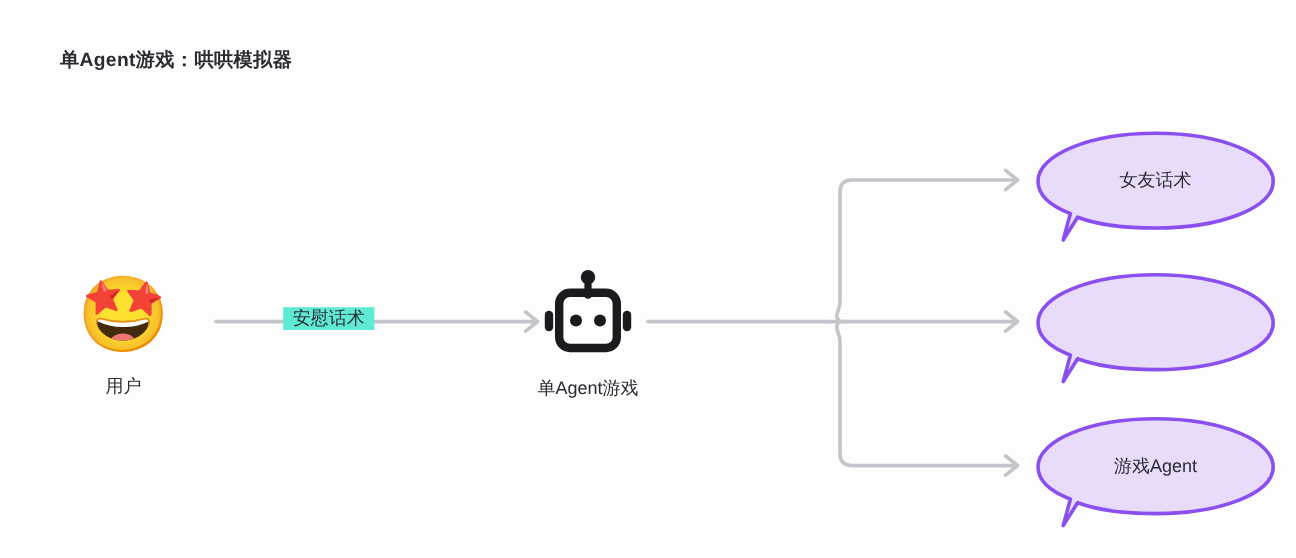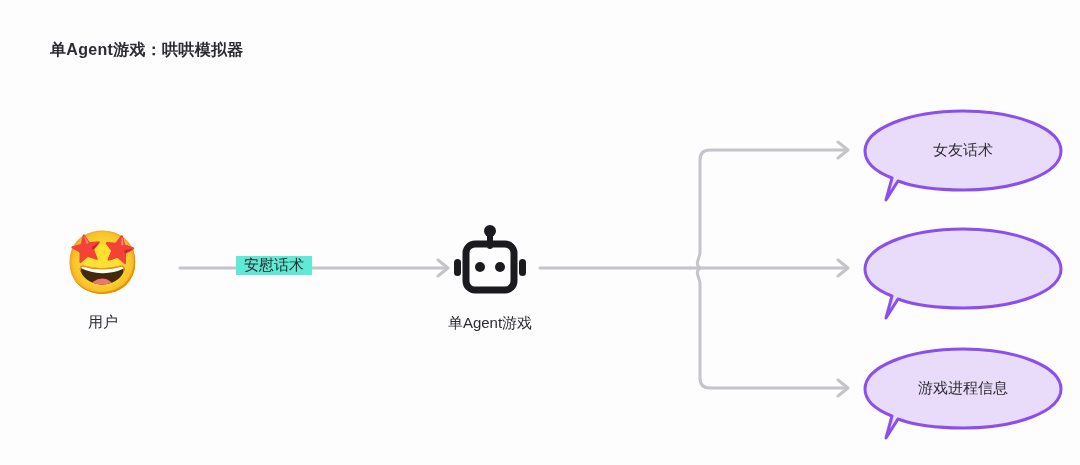--- a/index.html
+++ b/index.html
@@ -196,16 +196,16 @@
     </svg>
   </div>
 
   <div class="bubble bubble-3">
     <svg width="202" height="100" viewBox="0 0 202 100">
       <path d="M101,3 C156,3 199,21 199,43 C199,65 156,82 101,82
                C75,82 52,79 36,73
                L24,92 L30,70
                C12,63 3,54 3,43 C3,21 46,3 101,3 Z" fill="#e8dcfa" stroke="#8b4ff0" stroke-width="3" stroke-linejoin="round"></path>
     </svg>
-    <div class="bubble-text">游戏进程信息</div>
+    <div class="bubble-text">游戏Agent</div>
   </div>
 
 </div>
 
 </body></html>

